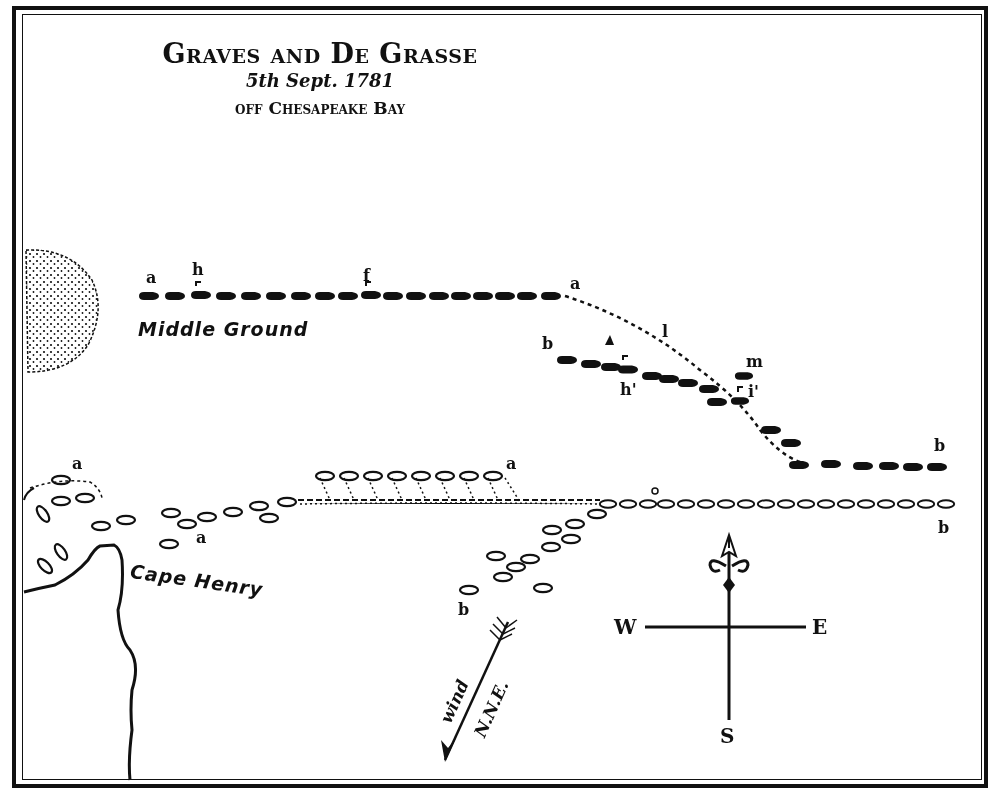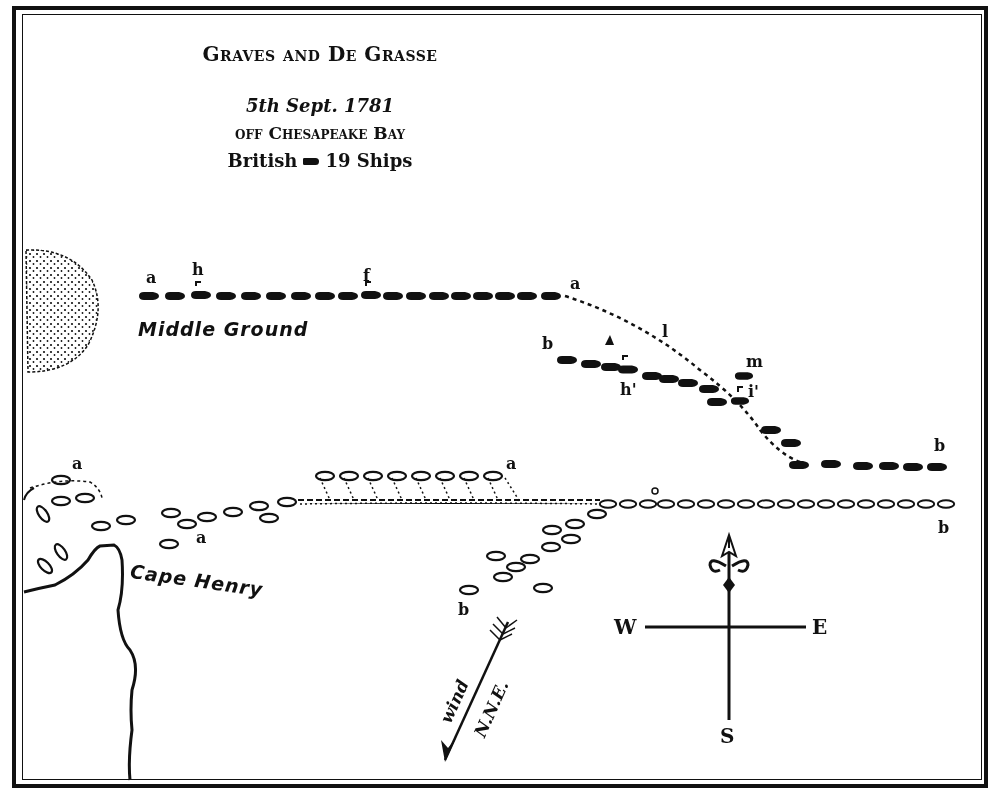--- a/index.html
+++ b/index.html
@@ -1,46 +1,41 @@
 <!DOCTYPE html>
 <html><head>
   <meta charset="utf-8">
   <style>
     html, body { margin: 0; padding: 0; background: #ffffff; }
     body { width: 1002px; height: 798px; position: relative; overflow: hidden; font-family: "DejaVu Serif", serif; color: #111; }
     .frame-outer { position: absolute; left: 12px; top: 6px; width: 976px; height: 782px; border: 4px solid #111; box-sizing: border-box; }
     .frame-inner { position: absolute; left: 22px; top: 14px; width: 960px; height: 766px; border: 1.5px solid #111; box-sizing: border-box; }
     .title-block { position: absolute; left: 120px; top: 40px; width: 400px; text-align: center; }
-    .title { font-family: "DejaVu Serif", serif; font-weight: bold; font-size: 20px; font-variant: small-caps; letter-spacing: 0.5px; line-height: 28px; }
-    .date { font-family: "DejaVu Serif", serif; font-style: italic; font-weight: bold; font-size: 18px; line-height: 26px; margin-top: 25px; }
+    .title { font-family: "DejaVu Serif", serif; font-weight: bold; font-size: 27px; font-variant: small-caps; letter-spacing: 0.5px; line-height: 28px; }
+    .date { font-family: "DejaVu Serif", serif; font-style: italic; font-weight: bold; font-size: 18px; line-height: 26px; }
     .place { font-family: "DejaVu Serif", serif; font-weight: bold; font-size: 17px; font-variant: small-caps; line-height: 28px; text-align: center; }
     .legend-row { font-family: "DejaVu Serif", serif; font-weight: bold; font-size: 18px; line-height: 28px; display: flex; justify-content: center; align-items: center; gap: 6px; }
     .ship-solid { display: inline-block; width: 16px; height: 7px; background: #111; border-radius: 3px 8px 8px 3px; }
     .ship-hollow { display: inline-block; width: 13px; height: 6px; border: 2px solid #111; border-radius: 50%; }
     svg.map { position: absolute; left: 0; top: 0; }
     .lbl { position: absolute; font-family: "DejaVu Serif", serif; font-weight: bold; font-size: 16px; line-height: 16px; }
     .place-label { position: absolute; font-family: "DejaVu Sans", sans-serif; font-style: italic; font-weight: bold; font-size: 19px; letter-spacing: 1px; }
     .compass-label { position: absolute; font-family: "DejaVu Serif", serif; font-weight: bold; font-size: 20px; }
     .wind-label { position: absolute; font-family: "DejaVu Serif", serif; font-style: italic; font-weight: bold; font-size: 17px; transform-origin: left top; }
   </style>
 </head>
 <body>
 
 <div class="frame-outer"></div>
 <div class="frame-inner"></div>
 
 <div class="title-block">
   <div class="title">Graves and De Grasse</div>
   <div class="date">5th Sept. 1781</div>
   <div class="place">off Chesapeake Bay</div>
-  <div class="legend-row">
-    <span>British</span>
-    <span class="ship-solid"></span>
-    <span>19 Ships</span>
-  </div>
 </div>
 
 <svg class="map" width="1002" height="798" viewBox="0 0 1002 798">
   <defs>
     <pattern id="stipple" width="7" height="7" patternUnits="userSpaceOnUse">
       <circle cx="2" cy="2" r="1.1" fill="#111"></circle>
       <circle cx="5.5" cy="5" r="0.9" fill="#111"></circle>
     </pattern>
     <symbol id="bship" viewBox="0 0 22 10">
       <path d="M1,5 Q1,1 6,1 L15,1 Q21,2 21,5 Q21,8 15,9 L6,9 Q1,9 1,5 Z" fill="#111"></path>

